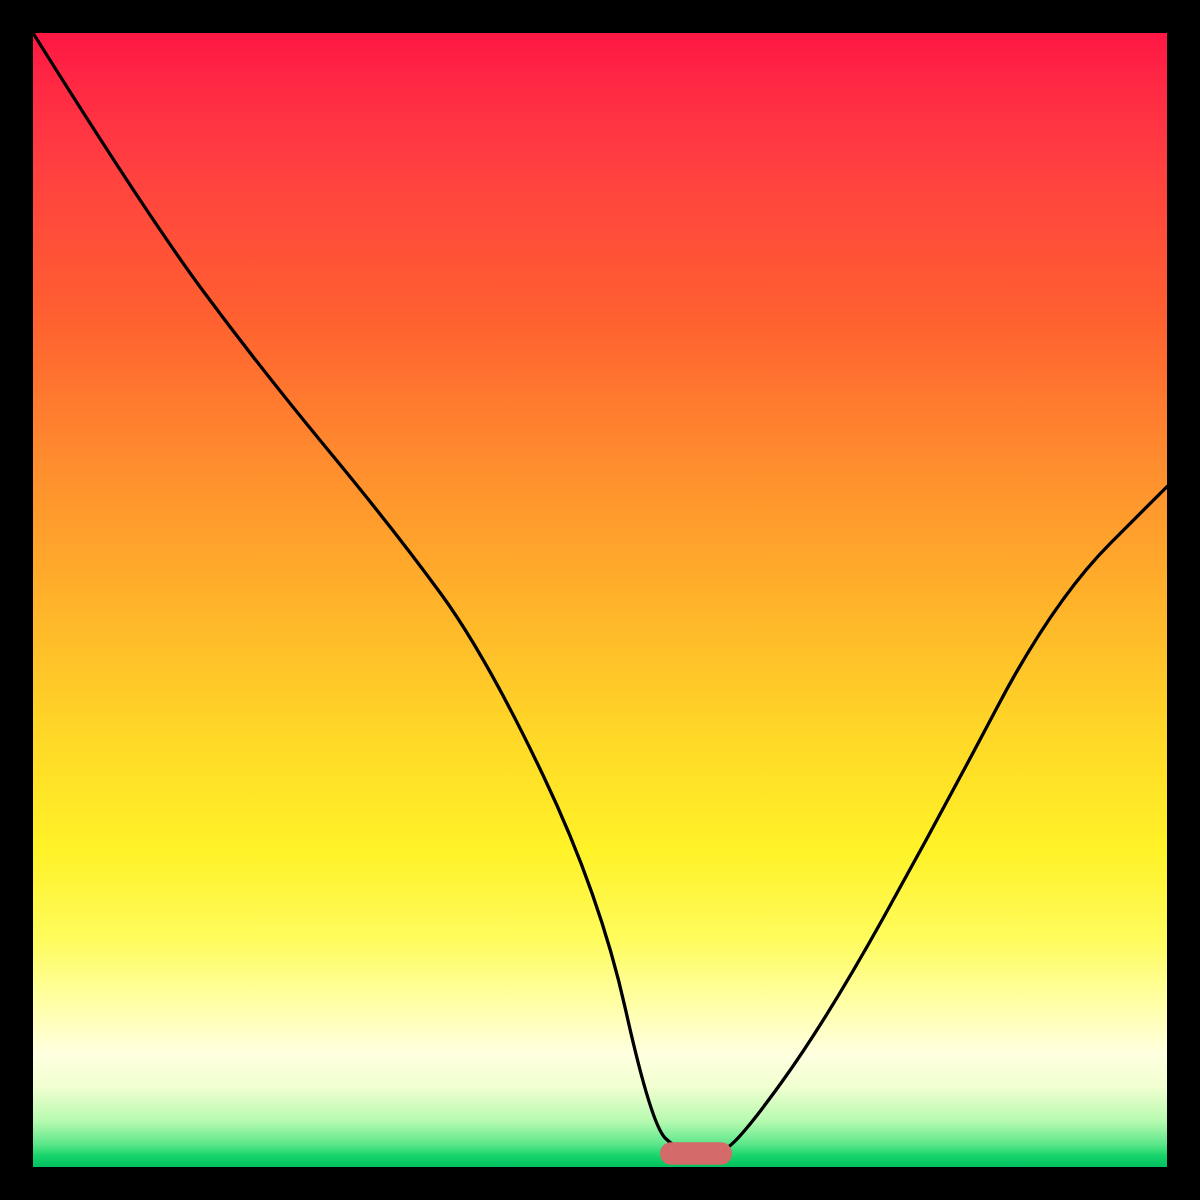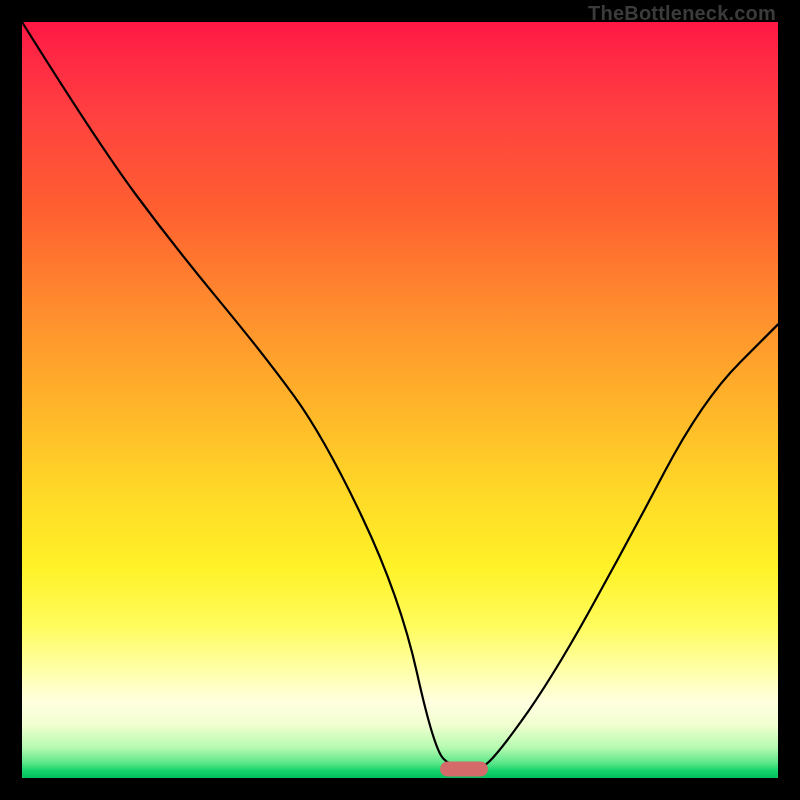--- a/index.html
+++ b/index.html
@@ -64,20 +64,19 @@
     height: 15px;
     border-radius: 8px;
     background: #d46a6a;
     transform: translate(-50%, -50%);
   }
 </style>
 </head>
 <body>
 
 <div class="frame">
-  <div class="watermark">TheBottleneck.com</div>
   <div class="plot-area">
     <svg class="curve" viewBox="0 0 756 756" preserveAspectRatio="none">
       <path id="curve-path" fill="none" stroke="#000000" stroke-width="2.2" stroke-linejoin="round" stroke-linecap="round" d="M 0.00 0.00 Q 75.60 120.96 113.40 171.99 Q 151.20 223.02 196.56 277.83 Q 241.92 332.64 272.16 374.22 Q 302.40 415.80 340.20 495.18 Q 378.00 574.56 395.01 650.92 Q 412.02 727.27 421.47 736.72 Q 430.92 746.17 442.26 746.17 Q 453.60 746.17 461.16 743.90 Q 468.72 741.64 498.96 699.68 Q 529.20 657.72 567.00 589.68 Q 604.80 521.64 642.60 449.82 Q 680.40 378.00 718.20 340.20 T 756.00 302.40"></path>
     </svg>
     <div id="marker" class="marker" style="left: 442.26px; top: 746.928px; background: rgb(212, 106, 106);"></div>
   </div>
 </div>
 
 </body></html>

